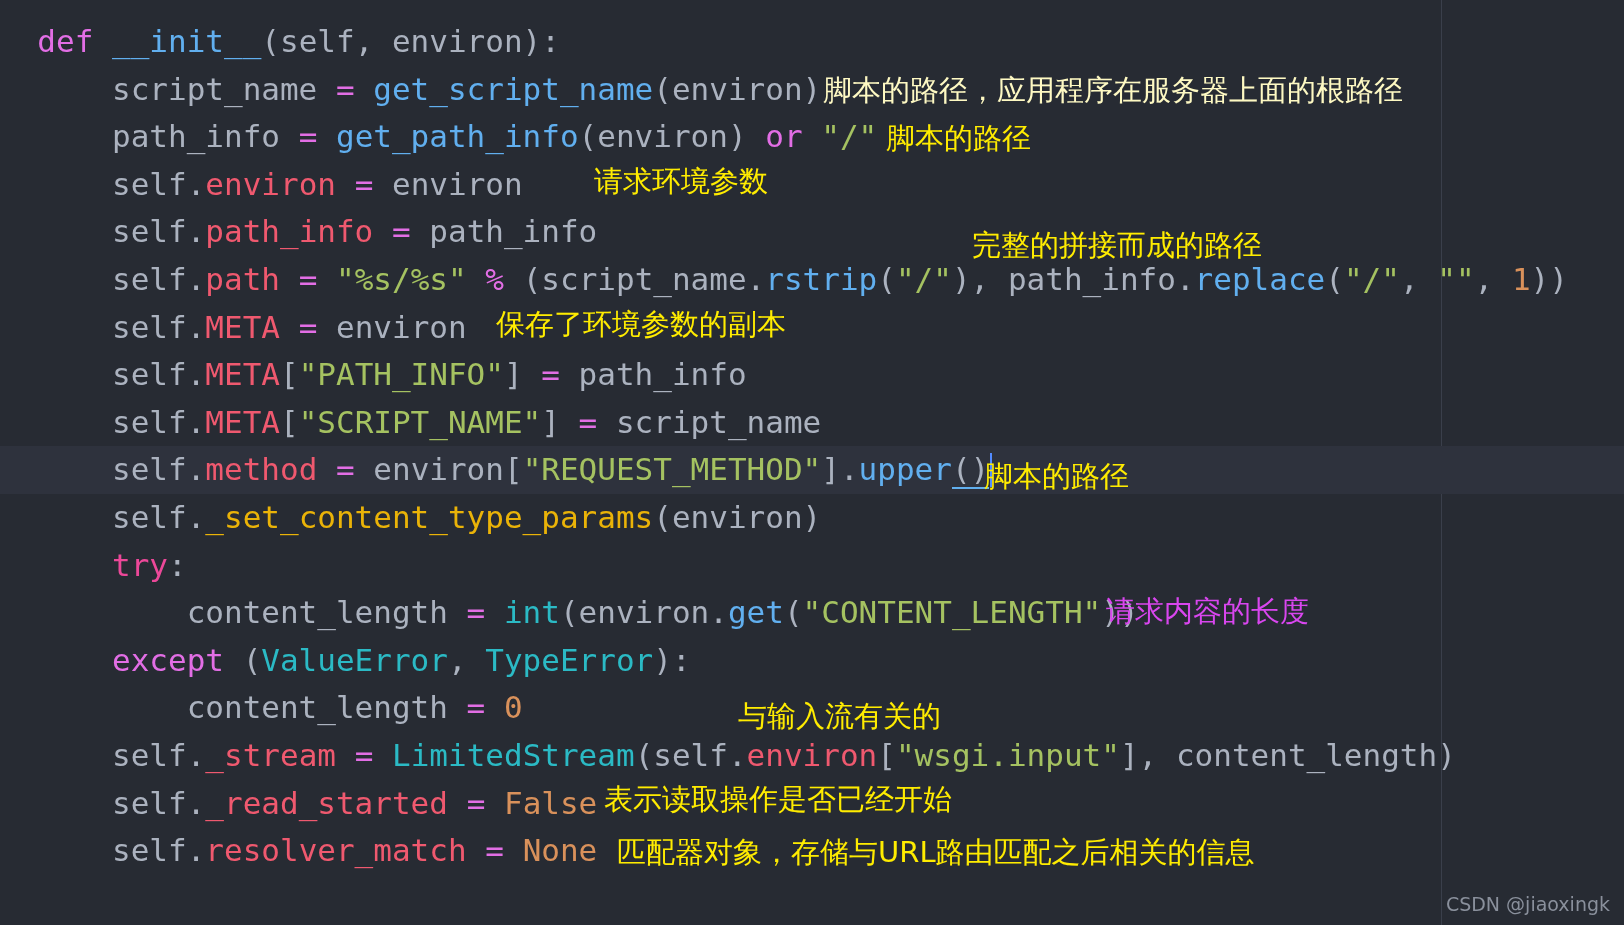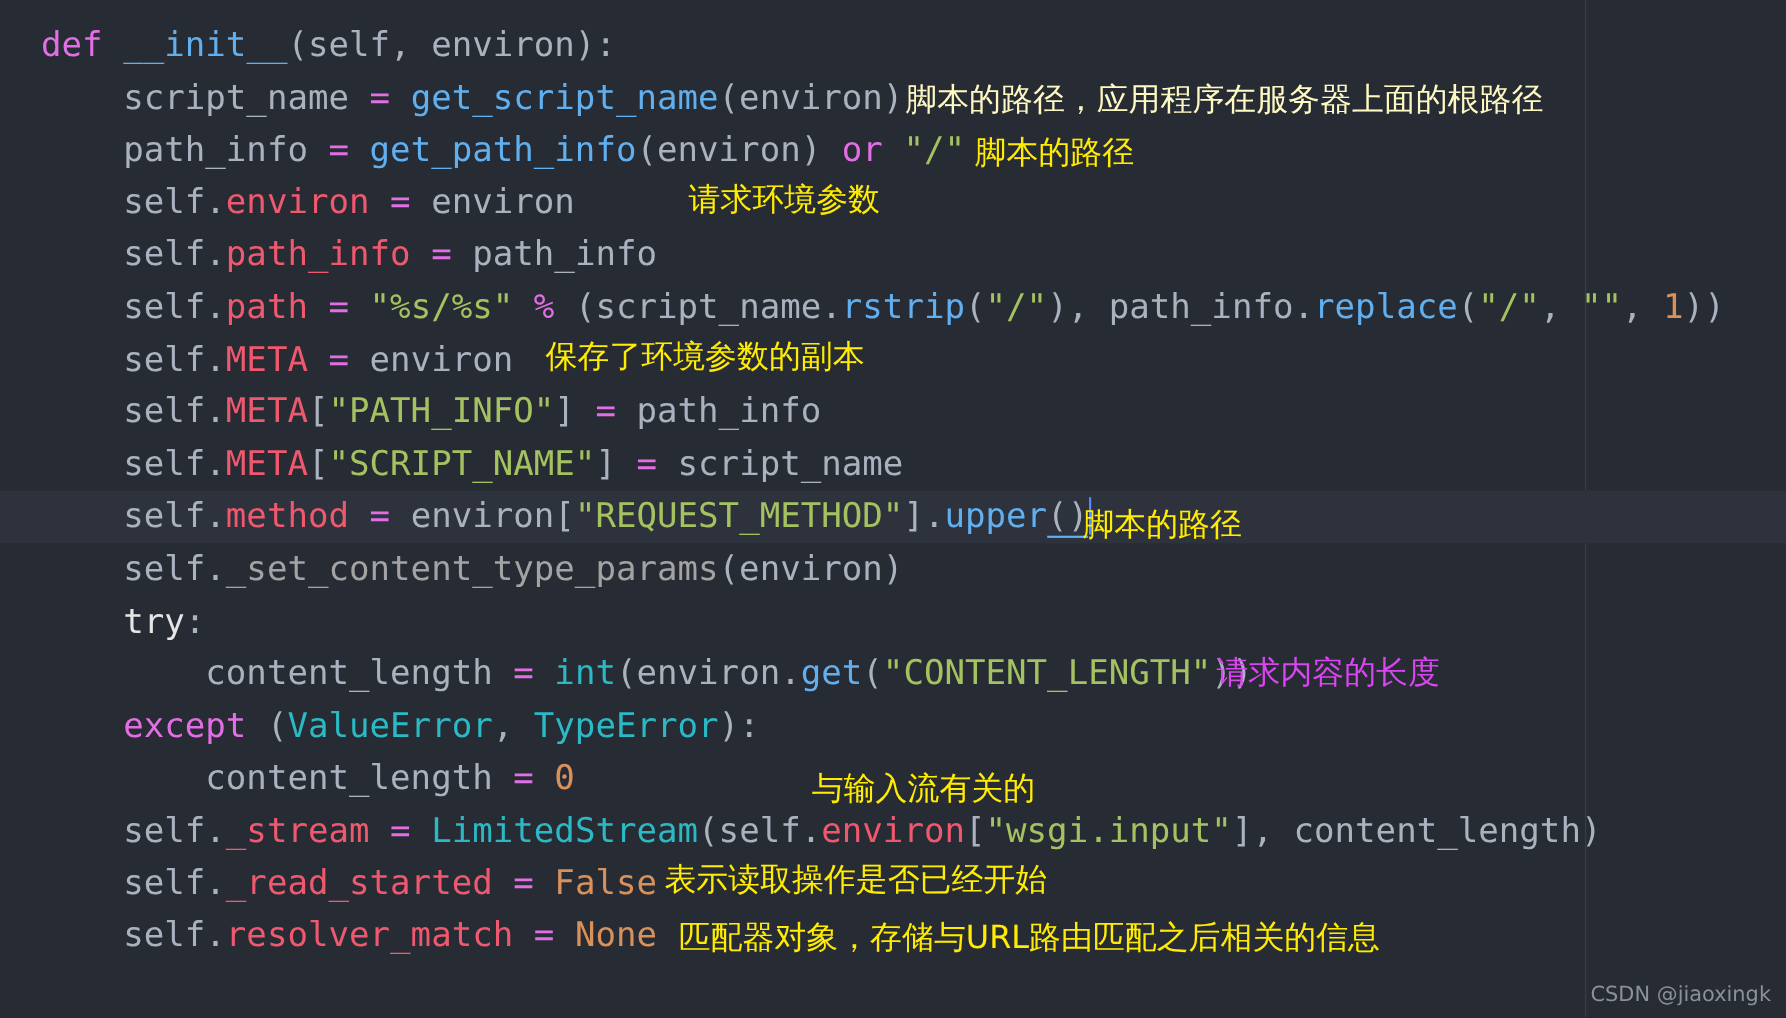--- a/index.html
+++ b/index.html
@@ -110,41 +110,42 @@
     <div class="line" style="color: rgb(171, 178, 191);"><span class="ind">      </span><span class="plain" style="color: rgb(171, 178, 191);">self.</span><span class="attr" style="color: rgb(239, 89, 111);">path</span><span class="plain" style="color: rgb(171, 178, 191);"> </span><span class="op" style="color: rgb(226, 110, 229);">=</span><span class="plain" style="color: rgb(171, 178, 191);"> </span><span class="str" style="color: rgb(165, 194, 97);">"%s/%s"</span><span class="plain" style="color: rgb(171, 178, 191);"> </span><span class="op" style="color: rgb(226, 110, 229);">%</span><span class="plain" style="color: rgb(171, 178, 191);"> (script_name.</span><span class="fnblue" style="color: rgb(97, 175, 239);">rstrip</span><span class="plain" style="color: rgb(171, 178, 191);">(</span><span class="str" style="color: rgb(165, 194, 97);">"/"</span><span class="plain" style="color: rgb(171, 178, 191);">), path_info.</span><span class="fnblue" style="color: rgb(97, 175, 239);">replace</span><span class="plain" style="color: rgb(171, 178, 191);">(</span><span class="str" style="color: rgb(165, 194, 97);">"/"</span><span class="plain" style="color: rgb(171, 178, 191);">, </span><span class="str" style="color: rgb(165, 194, 97);">""</span><span class="plain" style="color: rgb(171, 178, 191);">, </span><span class="num" style="color: rgb(217, 145, 91);">1</span><span class="plain" style="color: rgb(171, 178, 191);">))</span></div>
 
     <div class="line" style="color: rgb(171, 178, 191);"><span class="ind">      </span><span class="plain" style="color: rgb(171, 178, 191);">self.</span><span class="attr" style="color: rgb(239, 89, 111);">META</span><span class="plain" style="color: rgb(171, 178, 191);"> </span><span class="op" style="color: rgb(226, 110, 229);">=</span><span class="plain" style="color: rgb(171, 178, 191);"> environ</span></div>
 
     <div class="line" style="color: rgb(171, 178, 191);"><span class="ind">      </span><span class="plain" style="color: rgb(171, 178, 191);">self.</span><span class="attr" style="color: rgb(239, 89, 111);">META</span><span class="plain" style="color: rgb(171, 178, 191);">[</span><span class="str" style="color: rgb(165, 194, 97);">"PATH_INFO"</span><span class="plain" style="color: rgb(171, 178, 191);">] </span><span class="op" style="color: rgb(226, 110, 229);">=</span><span class="plain" style="color: rgb(171, 178, 191);"> path_info</span></div>
 
     <div class="line" style="color: rgb(171, 178, 191);"><span class="ind">      </span><span class="plain" style="color: rgb(171, 178, 191);">self.</span><span class="attr" style="color: rgb(239, 89, 111);">META</span><span class="plain" style="color: rgb(171, 178, 191);">[</span><span class="str" style="color: rgb(165, 194, 97);">"SCRIPT_NAME"</span><span class="plain" style="color: rgb(171, 178, 191);">] </span><span class="op" style="color: rgb(226, 110, 229);">=</span><span class="plain" style="color: rgb(171, 178, 191);"> script_name</span></div>
 
     <div class="line hl" style="background: rgb(46, 50, 61); color: rgb(171, 178, 191);"><span class="ind">      </span><span class="plain" style="color: rgb(171, 178, 191);">self.</span><span class="attr" style="color: rgb(239, 89, 111);">method</span><span class="plain" style="color: rgb(171, 178, 191);"> </span><span class="op" style="color: rgb(226, 110, 229);">=</span><span class="plain" style="color: rgb(171, 178, 191);"> environ[</span><span class="str" style="color: rgb(165, 194, 97);">"REQUEST_METHOD"</span><span class="plain" style="color: rgb(171, 178, 191);">].</span><span class="fnblue" style="color: rgb(97, 175, 239);">upper</span><span class="plain uline" style="color: rgb(171, 178, 191);">()</span><span class="caret" style="background: rgb(82, 139, 255);"></span></div>
 
-    <div class="line" style="color: rgb(171, 178, 191);"><span class="ind">      </span><span class="plain" style="color: rgb(171, 178, 191);">self.</span><span class="fnblue" style="color: #a3a3a3;">_set_content_type_params</span><span class="plain" style="color: rgb(171, 178, 191);">(environ)</span></div>
+    <div class="line" style="color: rgb(171, 178, 191);"><span class="ind">      </span><span class="plain" style="color: rgb(171, 178, 191);">self.</span><span class="fnblue" style="color: #eab308;">_set_content_type_params</span><span class="plain" style="color: rgb(171, 178, 191);">(environ)</span></div>
 
-    <div class="line" style="color: rgb(171, 178, 191);"><span class="ind">      </span><span class="kw" style="color: #e5e5e5;">try</span><span class="plain" style="color: rgb(171, 178, 191);">:</span></div>
+    <div class="line" style="color: rgb(171, 178, 191);"><span class="ind">      </span><span class="kw" style="color: #ec4899;">try</span><span class="plain" style="color: rgb(171, 178, 191);">:</span></div>
 
     <div class="line" style="color: rgb(171, 178, 191);"><span class="ind">          </span><span class="plain" style="color: rgb(171, 178, 191);">content_length </span><span class="op" style="color: rgb(226, 110, 229);">=</span><span class="plain" style="color: rgb(171, 178, 191);"> </span><span class="cls" style="color: rgb(43, 186, 197);">int</span><span class="plain" style="color: rgb(171, 178, 191);">(environ.</span><span class="fnblue" style="color: rgb(97, 175, 239);">get</span><span class="plain" style="color: rgb(171, 178, 191);">(</span><span class="str" style="color: rgb(165, 194, 97);">"CONTENT_LENGTH"</span><span class="plain" style="color: rgb(171, 178, 191);">))</span></div>
 
     <div class="line" style="color: rgb(171, 178, 191);"><span class="ind">      </span><span class="kw" style="color: rgb(226, 110, 229);">except</span><span class="plain" style="color: rgb(171, 178, 191);"> (</span><span class="cls" style="color: rgb(43, 186, 197);">ValueError</span><span class="plain" style="color: rgb(171, 178, 191);">, </span><span class="cls" style="color: rgb(43, 186, 197);">TypeError</span><span class="plain" style="color: rgb(171, 178, 191);">):</span></div>
 
     <div class="line" style="color: rgb(171, 178, 191);"><span class="ind">          </span><span class="plain" style="color: rgb(171, 178, 191);">content_length </span><span class="op" style="color: rgb(226, 110, 229);">=</span><span class="plain" style="color: rgb(171, 178, 191);"> </span><span class="num" style="color: rgb(217, 145, 91);">0</span></div>
 
     <div class="line" style="color: rgb(171, 178, 191);"><span class="ind">      </span><span class="plain" style="color: rgb(171, 178, 191);">self.</span><span class="attr" style="color: rgb(239, 89, 111);">_stream</span><span class="plain" style="color: rgb(171, 178, 191);"> </span><span class="op" style="color: rgb(226, 110, 229);">=</span><span class="plain" style="color: rgb(171, 178, 191);"> </span><span class="cls" style="color: rgb(43, 186, 197);">LimitedStream</span><span class="plain" style="color: rgb(171, 178, 191);">(self.</span><span class="attr" style="color: rgb(239, 89, 111);">environ</span><span class="plain" style="color: rgb(171, 178, 191);">[</span><span class="str" style="color: rgb(165, 194, 97);">"wsgi.input"</span><span class="plain" style="color: rgb(171, 178, 191);">], content_length)</span></div>
 
     <div class="line" style="color: rgb(171, 178, 191);"><span class="ind">      </span><span class="plain" style="color: rgb(171, 178, 191);">self.</span><span class="attr" style="color: rgb(239, 89, 111);">_read_started</span><span class="plain" style="color: rgb(171, 178, 191);"> </span><span class="op" style="color: rgb(226, 110, 229);">=</span><span class="plain" style="color: rgb(171, 178, 191);"> </span><span class="num" style="color: rgb(217, 145, 91);">False</span></div>
 
     <div class="line" style="color: rgb(171, 178, 191);"><span class="ind">      </span><span class="plain" style="color: rgb(171, 178, 191);">self.</span><span class="attr" style="color: rgb(239, 89, 111);">resolver_match</span><span class="plain" style="color: rgb(171, 178, 191);"> </span><span class="op" style="color: rgb(226, 110, 229);">=</span><span class="plain" style="color: rgb(171, 178, 191);"> </span><span class="num" style="color: rgb(217, 145, 91);">None</span></div>
 
   </div>
 
   <div class="note" style="left: 823px; top: 76px; color: #fef9c3;">脚本的路径，应用程序在服务器上面的根路径</div>
   <div class="note" style="left: 886px; top: 124px; color: rgb(255, 236, 0);">脚本的路径</div>
-  <div class="note" style="left: 594px; top: 167px; color: rgb(255, 236, 0); margin-left: 32px;">请求环境参数</div>
+  <div class="note" style="left: 594px; top: 167px; color: rgb(255, 236, 0);">请求环境参数</div>
+  <div class="note" style="left: 972px; top: 231px; color: rgb(255, 236, 0);">完整的拼接而成的路径</div>
   <div class="note" style="left: 496px; top: 310px; color: rgb(255, 236, 0);">保存了环境参数的副本</div>
   <div class="note" style="left: 984px; top: 462px; color: rgb(255, 236, 0);">脚本的路径</div>
   <div class="note" style="left: 1106px; top: 597px; color: #d946ef;">请求内容的长度</div>
   <div class="note" style="left: 738px; top: 702px; color: rgb(255, 236, 0);">与输入流有关的</div>
   <div class="note" style="left: 604px; top: 785px; color: rgb(255, 236, 0);">表示读取操作是否已经开始</div>
   <div class="note" style="left: 617px; top: 838px; color: rgb(255, 236, 0);">匹配器对象，存储与URL路由匹配之后相关的信息</div>
 
   <div class="watermark" style="color: rgb(138, 144, 156);">CSDN @jiaoxingk</div>
 
 </div>

